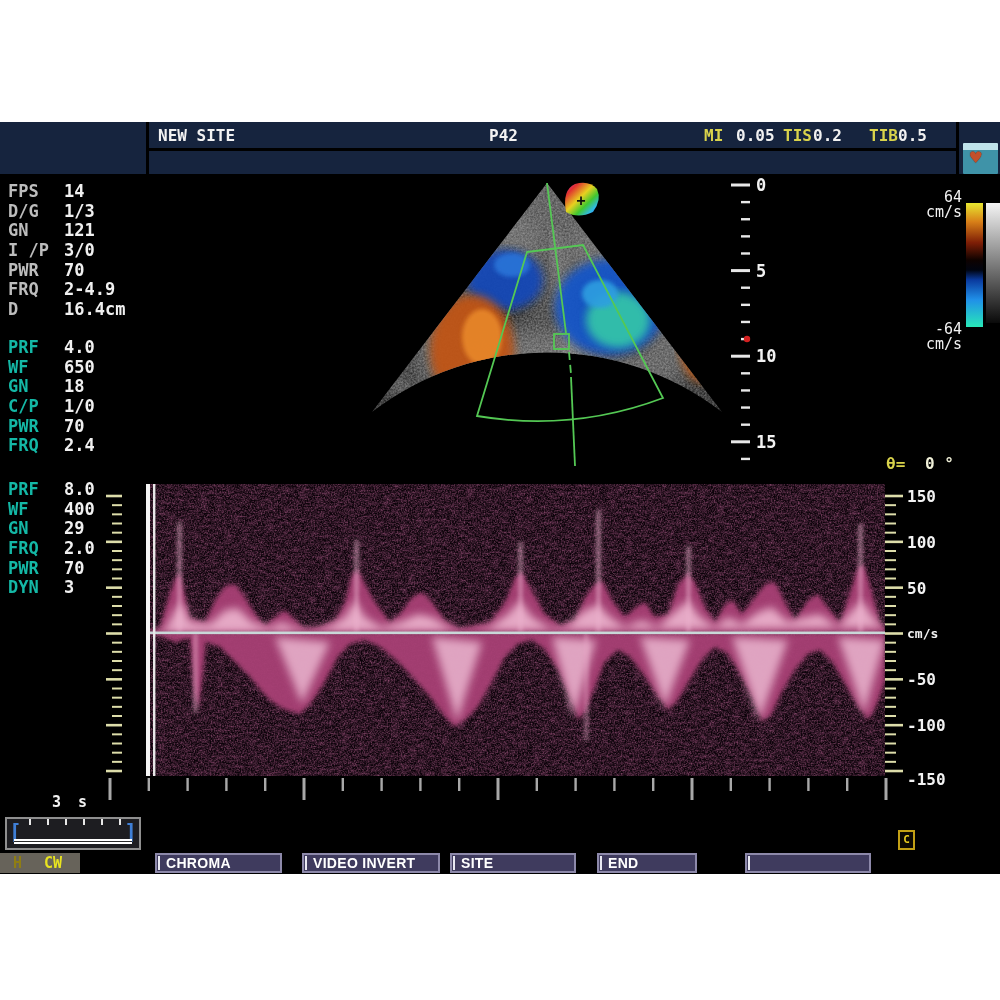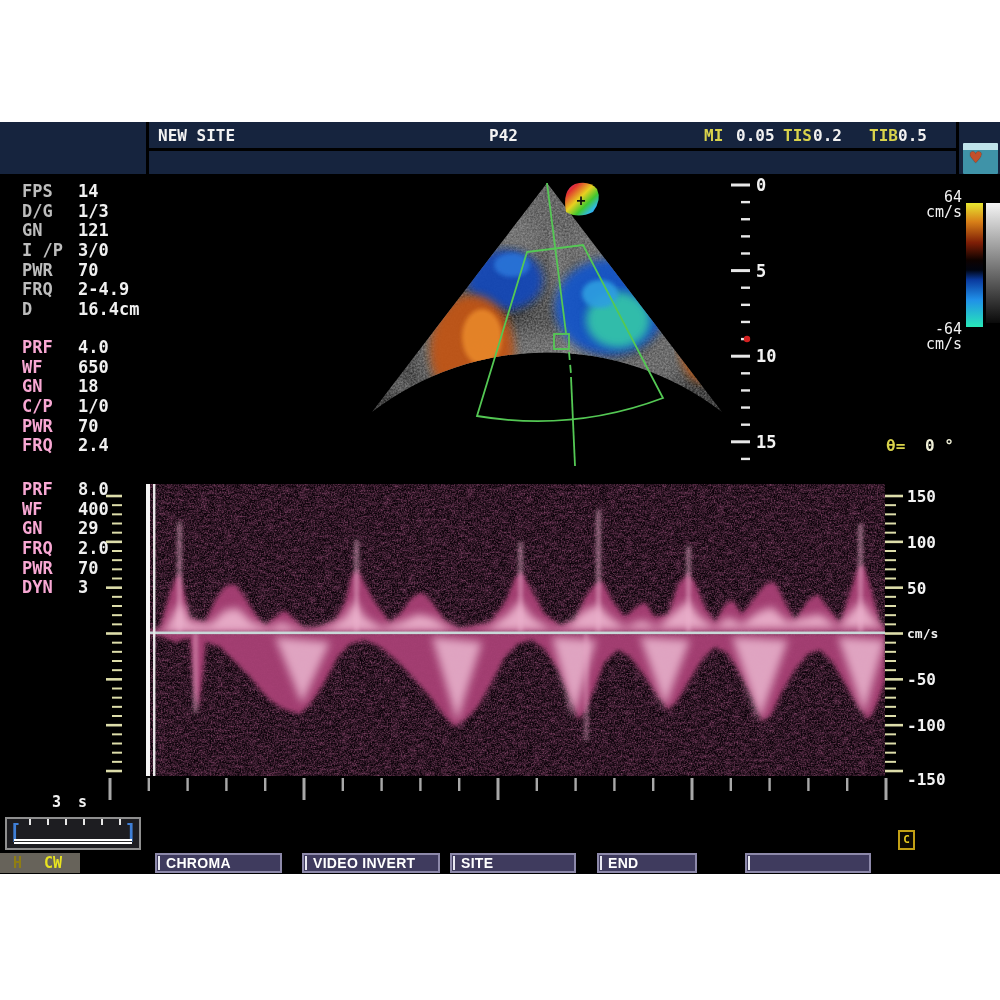--- a/index.html
+++ b/index.html
@@ -17,24 +17,24 @@
   .hsep{position:absolute;left:146px;top:26px;height:3px;width:811px;background:#000;}
   .hrow{position:absolute;left:146px;height:26px;color:#f2f2f2;font-weight:bold;font-size:16px;}
   .hrow span{position:absolute;top:4px;white-space:nowrap;}
   .ylab{color:#d9d34b;}
   .thumb{position:absolute;left:963px;top:21px;width:35px;height:31px;
          background:linear-gradient(#bfe3ea 0 7px,#3f93a8 7px 100%);border-radius:1px;overflow:hidden;}
   .thumb .heart{position:absolute;left:7px;top:3px;font-size:19px;color:#c2502a;text-shadow:0 0 1px #5a1d08;}
 
   
   .pgroup{position:absolute;left:8px;color:#f0f0f0;font-size:17px;font-weight:bold;}
-  .prow{height:19.7px;line-height:19.7px;white-space:nowrap;margin-left:14px;}
+  .prow{height:19.7px;line-height:19.7px;white-space:nowrap;}
   .plabel{display:inline-block;width:56px;}
   .g-gray .plabel{color:#bdbdbd;}
-  .g-yel .plabel{color:#f9a8d4;}
+  .g-yel .plabel{color:#14b8a6;}
 
   
   .abs{position:absolute;white-space:nowrap;}
   .depth-label{color:#f2f2f2;font-size:17px;font-weight:bold;}
   .cb-label{color:#f2f2f2;font-size:15px;font-weight:normal;text-align:right;width:46px;line-height:15px;}
   .vel-label{color:#f2f2f2;font-size:16px;font-weight:bold;}
   .theta{font-size:16px;font-weight:bold;}
   .sweep-label{color:#f2f2f2;font-size:15px;font-weight:bold;letter-spacing:4px;}
 
   
@@ -370,21 +370,21 @@
         <div class="abs depth-label" style="left: 756px; top: 138.6px;">5</div>
         <div class="abs depth-label" style="left: 756px; top: 224.2px;">10</div>
         <div class="abs depth-label" style="left: 756px; top: 309.8px;">15</div>
       </div>
   <div class="abs cb-label" style="left:916px;top:68px;">
     <span>64</span><br><span>cm/s</span>
   </div>
   <div class="abs cb-label" style="left:916px;top:200px;">
     <span>-64</span><br><span>cm/s</span>
   </div>
-  <div class="abs theta" style="left:886px;top:314px;">
+  <div class="abs theta" style="left:886px;top:332px;">
     <span class="ylab">θ=</span>
     <span style="color:#f0f0d8;margin-left:10px;">0 °</span>
   </div>
   <div id="vel-labels">
         <div class="abs vel-label" style="left: 907px; top: 365px;">150</div>
         <div class="abs vel-label" style="left: 907px; top: 410.83px;">100</div>
         <div class="abs vel-label" style="left: 907px; top: 456.66px;">50</div>
         <div class="abs vel-label" style="left: 907px; top: 504.49px; font-size: 13px;">cm/s</div>
         <div class="abs vel-label" style="left: 907px; top: 548.32px;">-50</div>
         <div class="abs vel-label" style="left: 907px; top: 594.15px;">-100</div>

